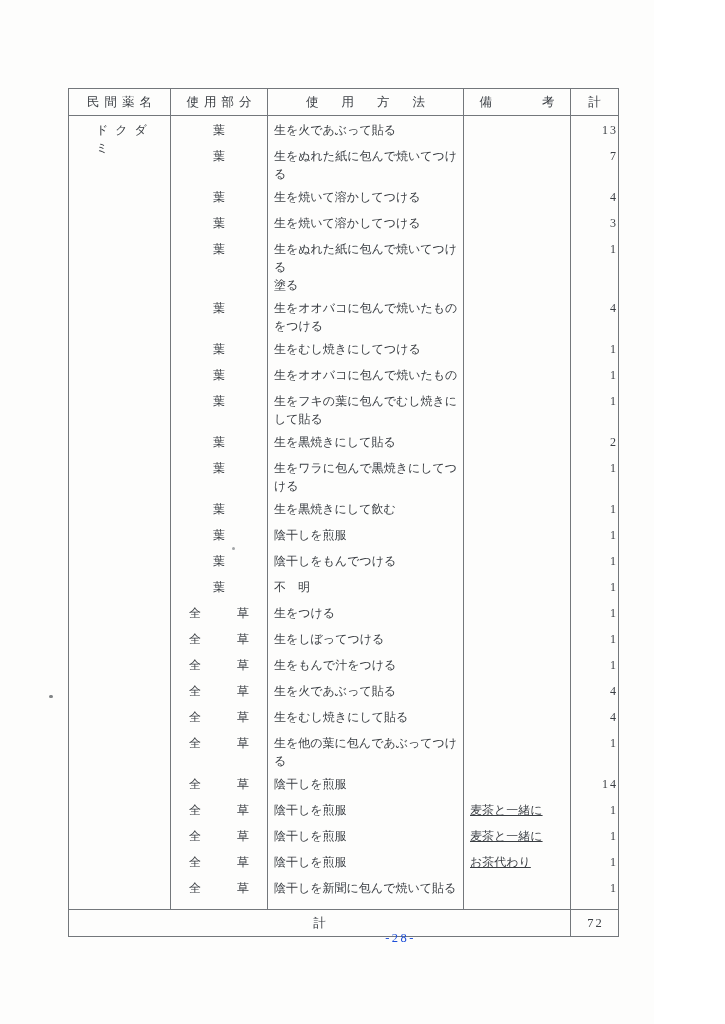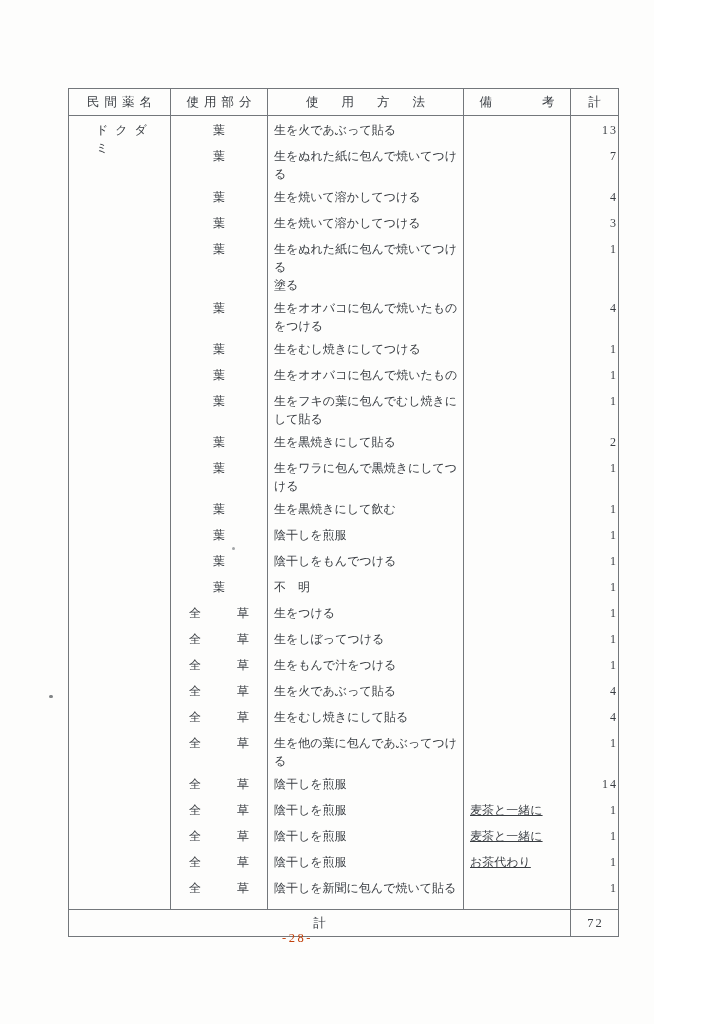--- a/index.html
+++ b/index.html
@@ -62,27 +62,27 @@
   td.count-cell { text-align: right; letter-spacing: 2px; text-indent: 2px; }
   table.folk tfoot td {
     height: 27px;
     font-size: 12.5px;
     text-align: center;
     vertical-align: middle;
   }
   tfoot td.count-cell { font-size: 12px; margin-top: 28px; }
   .pageno {
     position: absolute;
-    left: 282px;
+    left: 296px;
     top: 931px;
     width: 120px;
-    text-align: left;
+    text-align: right;
     font-size: 12.5px;
     letter-spacing: 2.5px;
-    color: #c2410c;
+    color: #1d4ed8;
   }
   .speck { position: absolute; }
   .speck-a { left: 49px;  top: 695px; width: 4px;  height: 3px; background: #55595d; border-radius: 2px; opacity: .75; }
   .speck-b { left: 670px; top: 656px; width: 18px; height: 7px; background: #b9bdc0; border-radius: 50%; filter: blur(1.5px); opacity: .6; }
   .speck-c { left: 668px; top: 708px; width: 16px; height: 8px; background: #c4c8cb; border-radius: 50%; filter: blur(1.5px); opacity: .55; }
   .speck-d { left: 232px; top: 547px; width: 3px;  height: 3px; background: #7b7f83; border-radius: 2px; opacity: .7; }
 </style>
 </head>
 <body>
 

